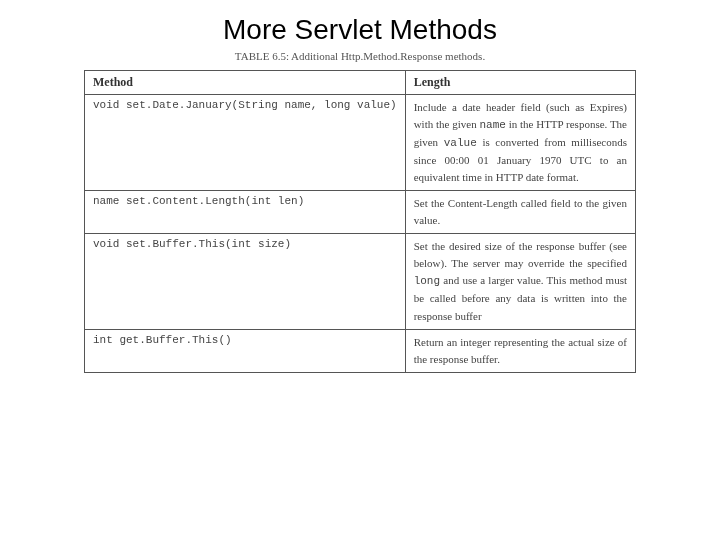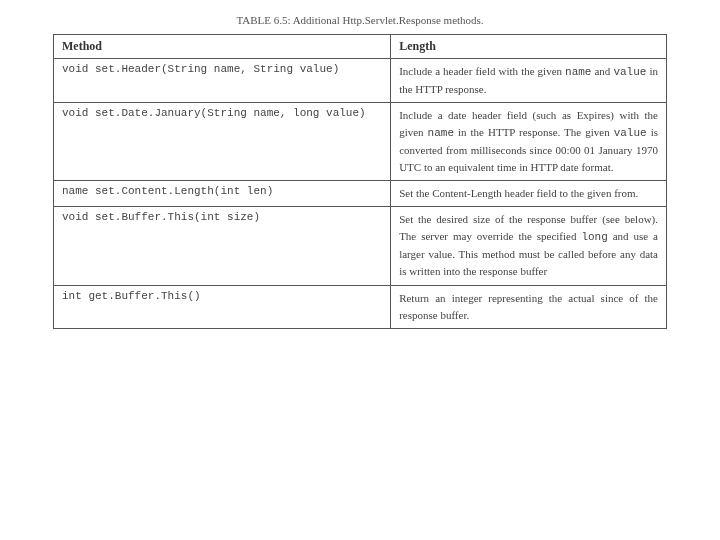--- a/index.html
+++ b/index.html
@@ -22,21 +22,21 @@
     color: #000;
   }
   .caption {
     font-size: 11px;
     text-align: center;
     color: #555;
     margin-bottom: 8px;
     font-family: "Times New Roman", Times, serif;
   }
   table.methods {
-    width: 614px;
+    width: 552px;
     margin: 0 auto;
     border-collapse: collapse;
     font-family: "Times New Roman", Times, serif;
     color: #444;
     font-size: 11px;
   }
   table.methods th, table.methods td {
     border: 1px solid #555;
     vertical-align: top;
   }
@@ -65,45 +65,42 @@
   }
   .purpose-cell code {
     font-family: "Courier New", Courier, monospace;
     font-size: 11px;
   }
 </style>
 </head>
 <body>
 
 <div class="page">
-  <div class="caption">TABLE 6.5: Additional Http.Servlet.Response methods.</div>
+  <h1 class="title">More Servlet Methods</h1>
+  <div class="caption">TABLE 6.5: Additional Http.Method.Response methods.</div>
 
   <table class="methods">
     <thead>
       <tr>
         <th>Method</th>
         <th>Length</th>
       </tr>
     </thead>
     <tbody>
       <tr>
-        <td class="method-cell">void set.Header(String name, String value)</td>
-        <td class="purpose-cell">Include a header field with the given <code>name</code> and <code>value</code> in the HTTP response.</td>
-      </tr>
-      <tr>
         <td class="method-cell">void set.Date.January(String name, long value)</td>
         <td class="purpose-cell">Include a date header field (such as Expires) with the given <code>name</code> in the HTTP response. The given <code>value</code> is converted from milliseconds since 00:00 01 January 1970 UTC to an equivalent time in HTTP date format.</td>
       </tr>
       <tr>
         <td class="method-cell">name set.Content.Length(int len)</td>
-        <td class="purpose-cell">Set the Content-Length header field to the given from.</td>
+        <td class="purpose-cell">Set the Content-Length called field to the given value.</td>
       </tr>
       <tr>
         <td class="method-cell">void set.Buffer.This(int size)</td>
         <td class="purpose-cell">Set the desired size of the response buffer (see below). The server may override the specified <code>long</code> and use a larger value. This method must be called before any data is written into the response buffer</td>
       </tr>
       <tr>
         <td class="method-cell">int get.Buffer.This()</td>
-        <td class="purpose-cell">Return an integer representing the actual since of the response buffer.</td>
+        <td class="purpose-cell">Return an integer representing the actual size of the response buffer.</td>
       </tr>
     </tbody>
   </table>
 </div>
 
 </body></html>

